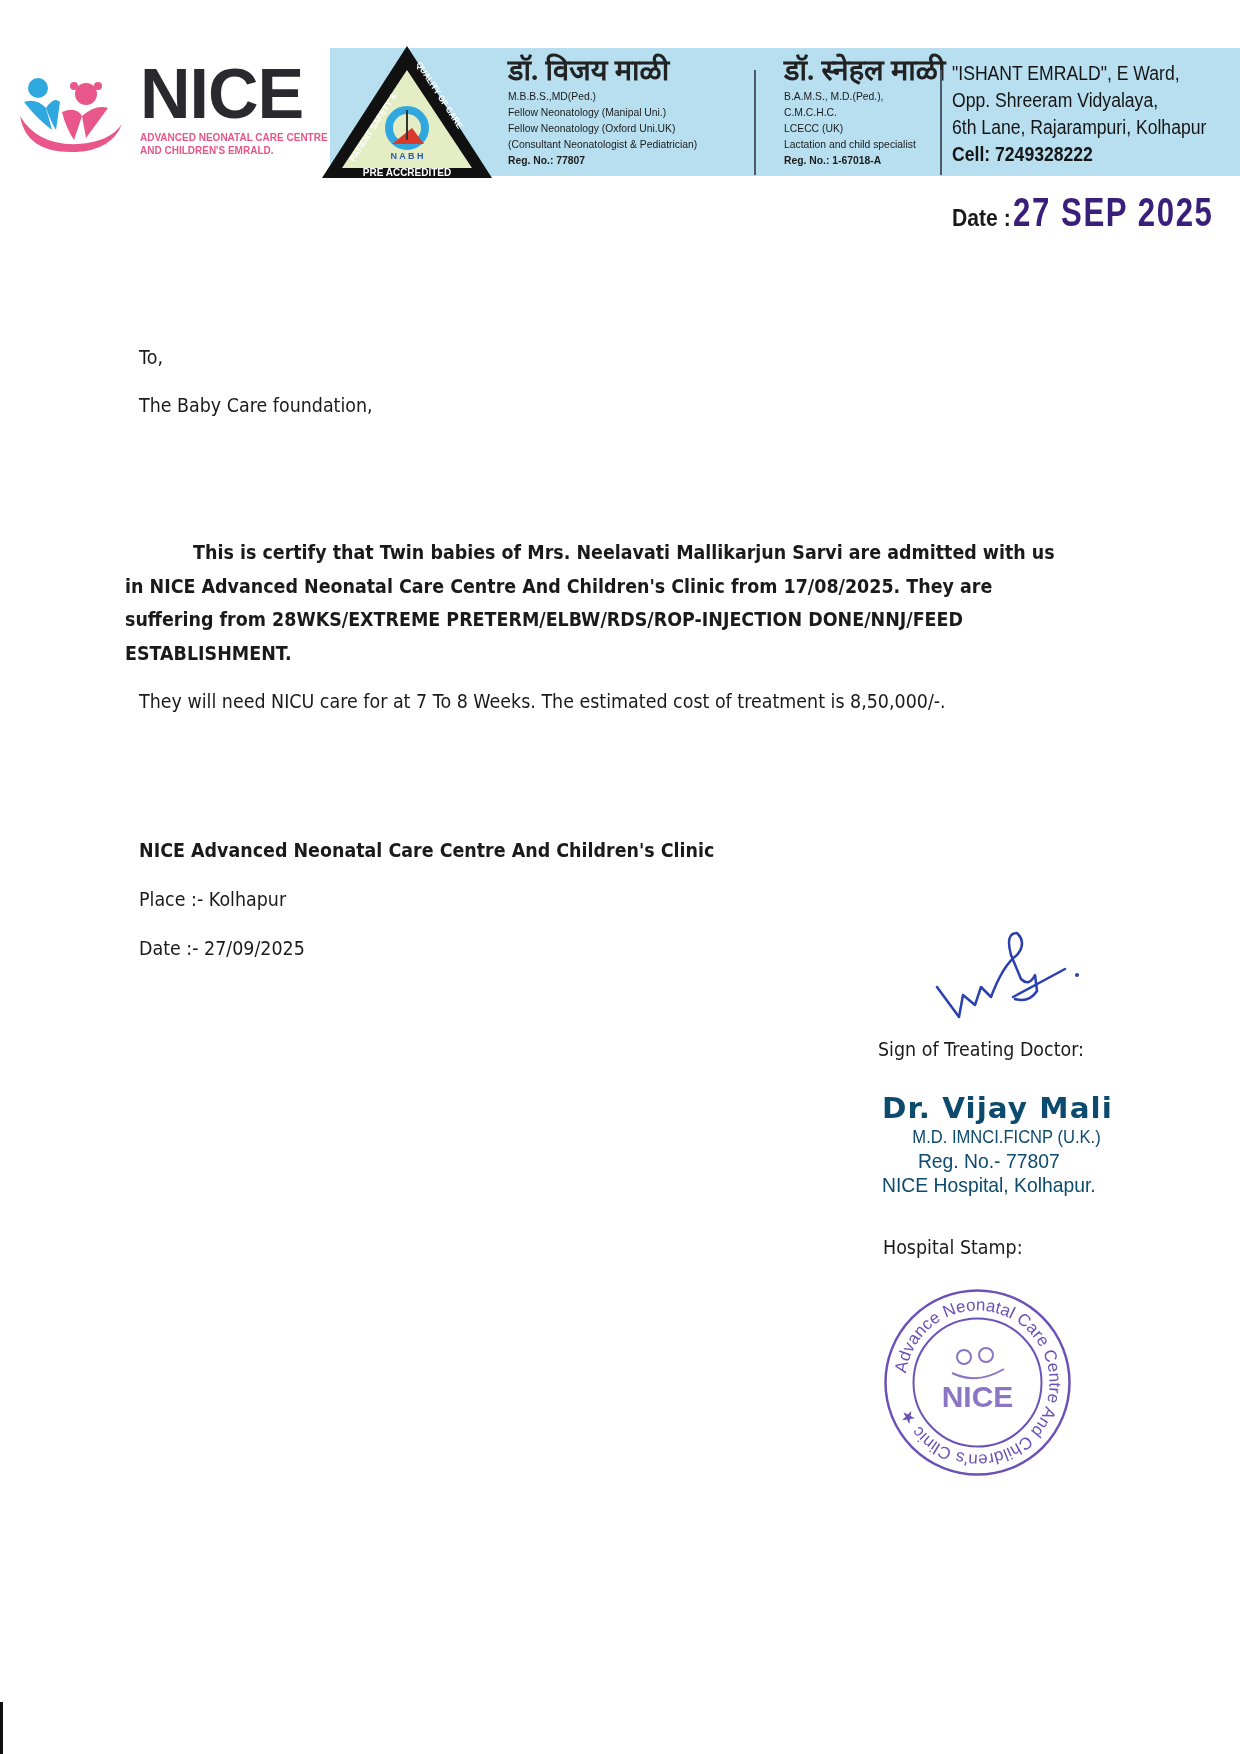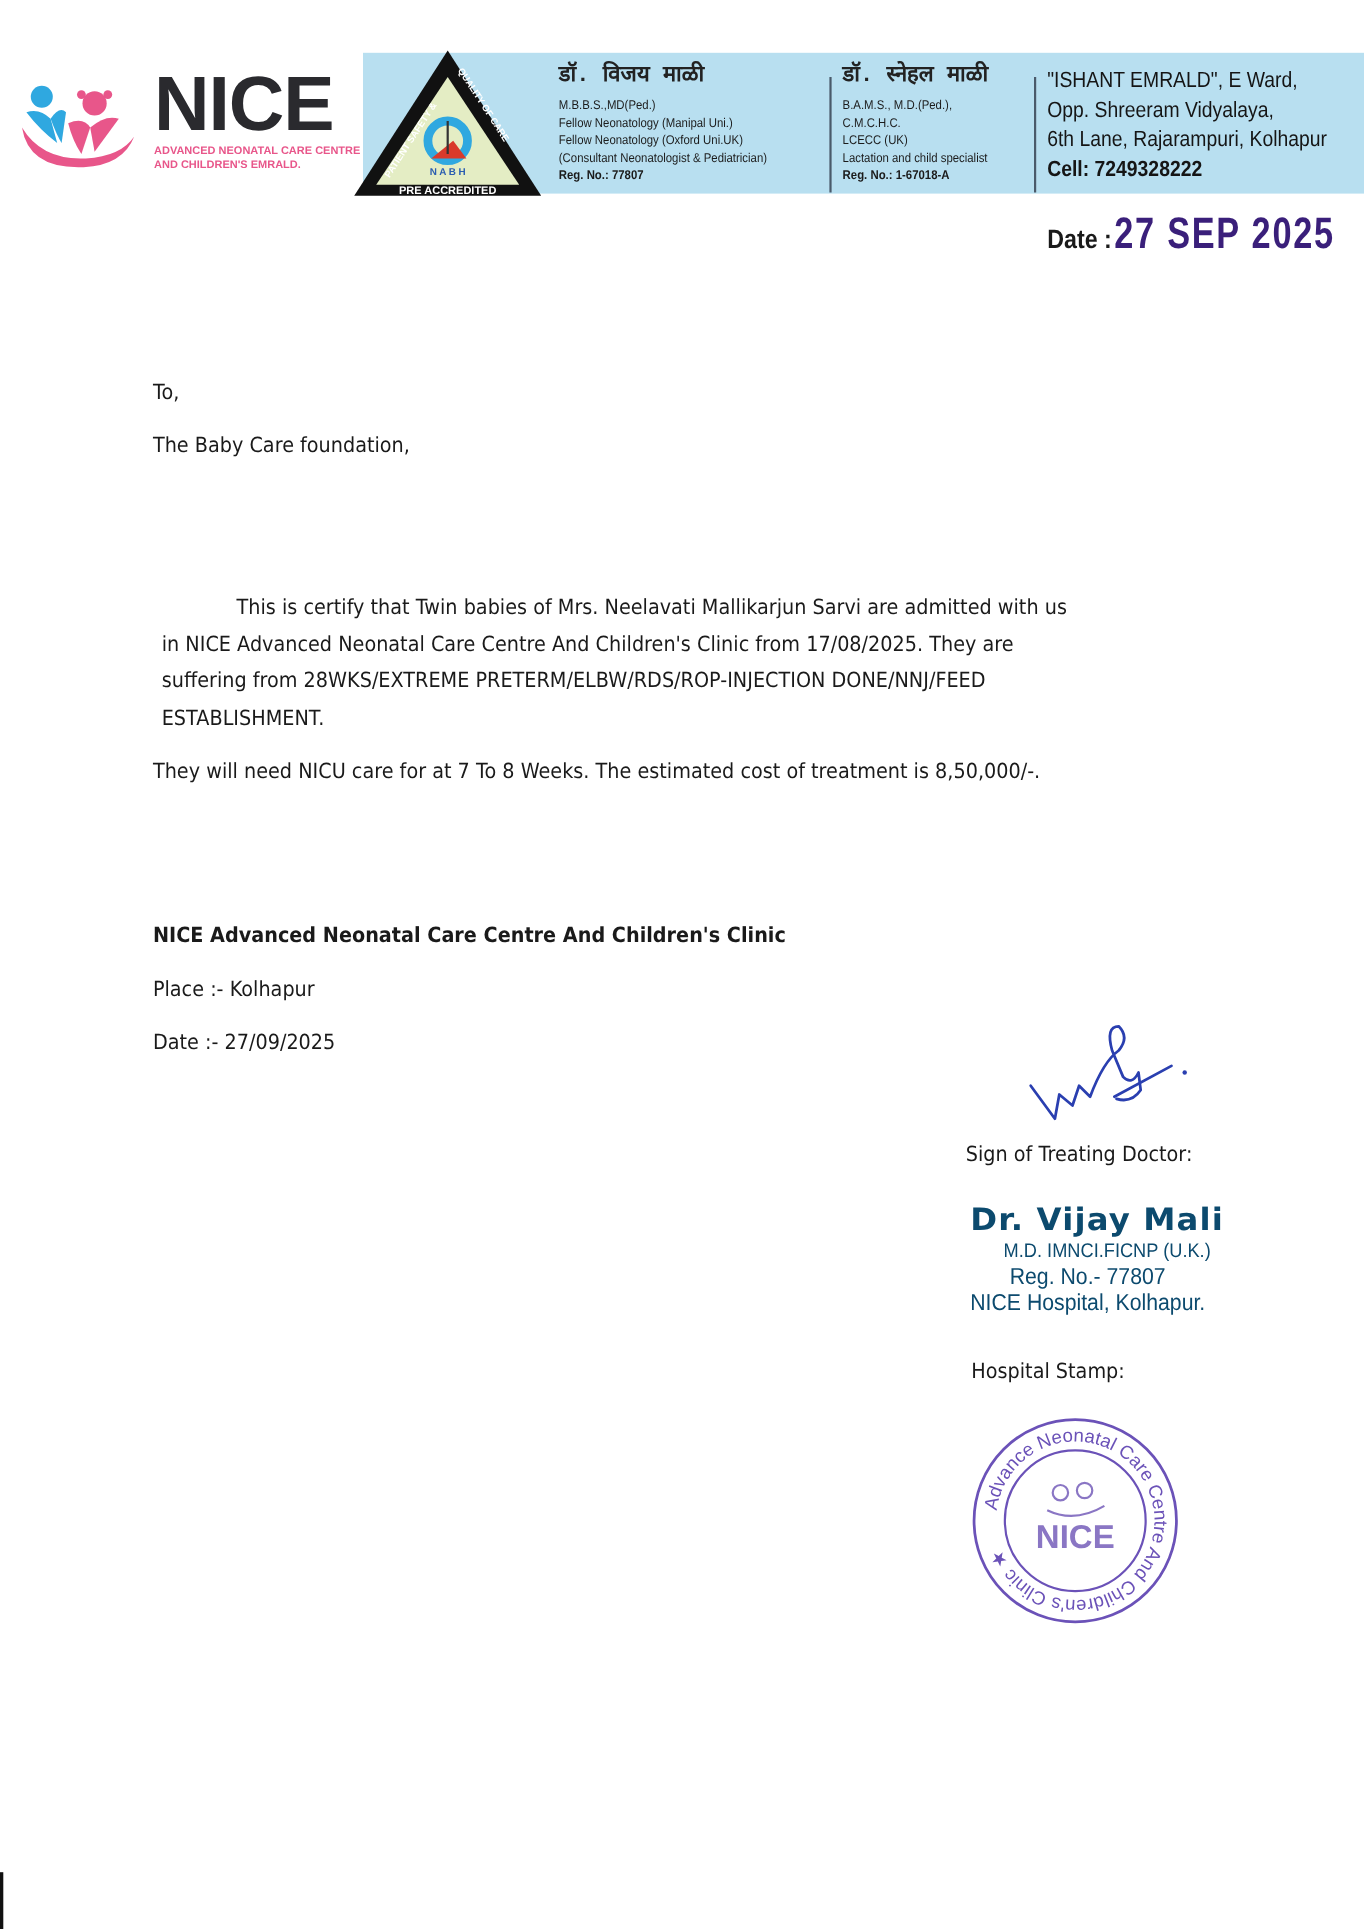--- a/index.html
+++ b/index.html
@@ -11,45 +11,45 @@
              background:#b8dff0; }
   .logo { position:absolute; left:16px; top:68px; width:110px; height:90px; }
   .brand { position:absolute; left:140px; top:58px; }
   .brand-name { font-family:"Liberation Sans", sans-serif; font-weight:700; font-size:70px;
                 letter-spacing:-1px; color:#2a2a2e; line-height:72px; }
   .brand-sub { font-size:10px; font-weight:700; color:#e8568a; line-height:11px; margin-top:2px; }
 
   .nabh { position:absolute; left:320px; top:44px; width:175px; height:138px; }
 
   .doc-col { position:absolute; top:56px; font-family:"Liberation Sans", sans-serif; }
-  .doc-col .mr { font-family:Liberation Mono, monospace; font-size:20px; font-weight:700;
+  .doc-col .mr { font-family:Liberation Serif, serif; font-size:29px; font-weight:700;
                  color:#222; line-height:28px; margin-bottom:4px; }
   .doc-col .ln { font-size:11.5px; line-height:16px; color:#1b1b1b; transform:scaleX(0.9);
                  transform-origin:left; white-space:nowrap; }
   .doc-col .ln.b { font-weight:700; }
   .doc1 { left:508px; }
-  .doc2 { left:766px; }
+  .doc2 { left:784px; }
   .vsep { position:absolute; top:70px; width:2px; height:105px; background:#4a5a6a; }
   .addr { position:absolute; left:952px; top:60px; }
   .addr .al { font-size:20px; line-height:27px; color:#151515; transform:scaleX(0.88);
               transform-origin:left; white-space:nowrap; }
   .addr .al.b { font-weight:700; }
 
   .date-stamp { position:absolute; left:952px; top:190px; white-space:nowrap; }
   .date-stamp .dl { font-size:24px; font-weight:700; color:#1a1a1a; transform:scaleX(0.88);
                     display:inline-block; transform-origin:left; }
   .date-stamp .dv { font-size:40px; font-weight:700; color:#3a1f7a; display:inline-block;
                     transform:scaleX(0.78); transform-origin:left; margin-left:-10px;
                     letter-spacing:2px; }
 
   
   .t { position:absolute; font-family:"DejaVu Sans", sans-serif; font-size:19px;
        color:#1a1a1a; white-space:nowrap; transform:scaleX(0.92); transform-origin:left; }
   .t.b { font-weight:700; }
-  .para { position:absolute; left:147px; width:980px; }
+  .para { position:absolute; left:125px; width:980px;font-weight:bold; }
   .pl { font-family:"DejaVu Sans", sans-serif; font-size:19px; line-height:33.5px;
         white-space:nowrap; transform:scaleX(0.92); transform-origin:left; color:#1a1a1a; }
 
   
   .sig { position:absolute; left:925px; top:925px; width:170px; height:100px; }
   .doc-stamp { position:absolute; left:882px; top:1092px; color:#0c4a6e; white-space:nowrap; }
   .doc-stamp .n { font-family:"DejaVu Sans", sans-serif; font-size:28px; font-weight:700;
                   letter-spacing:1px; transform:scaleX(1.05); transform-origin:left; }
   .doc-stamp .s { font-family:"Liberation Sans", sans-serif; font-size:18px; line-height:24px;
                   transform:scaleX(0.92); transform-origin:left; }

